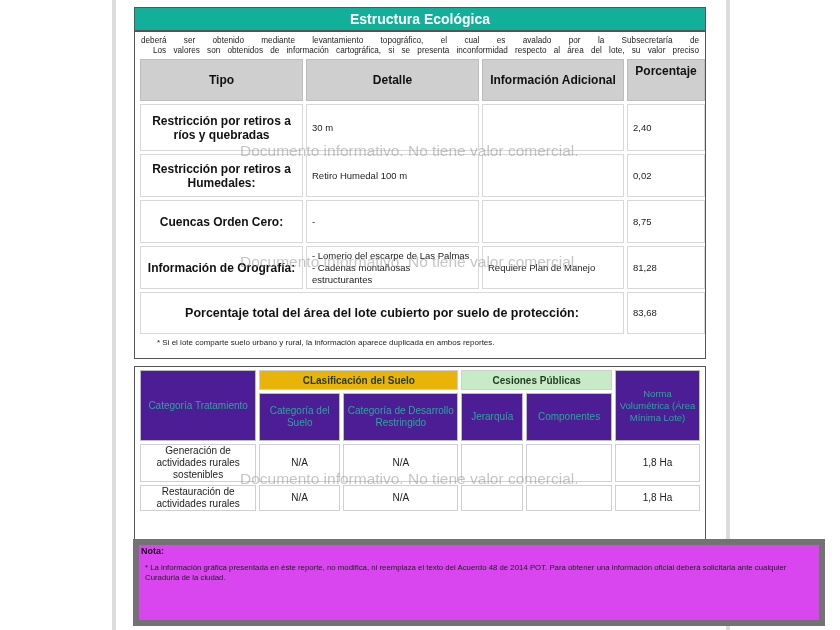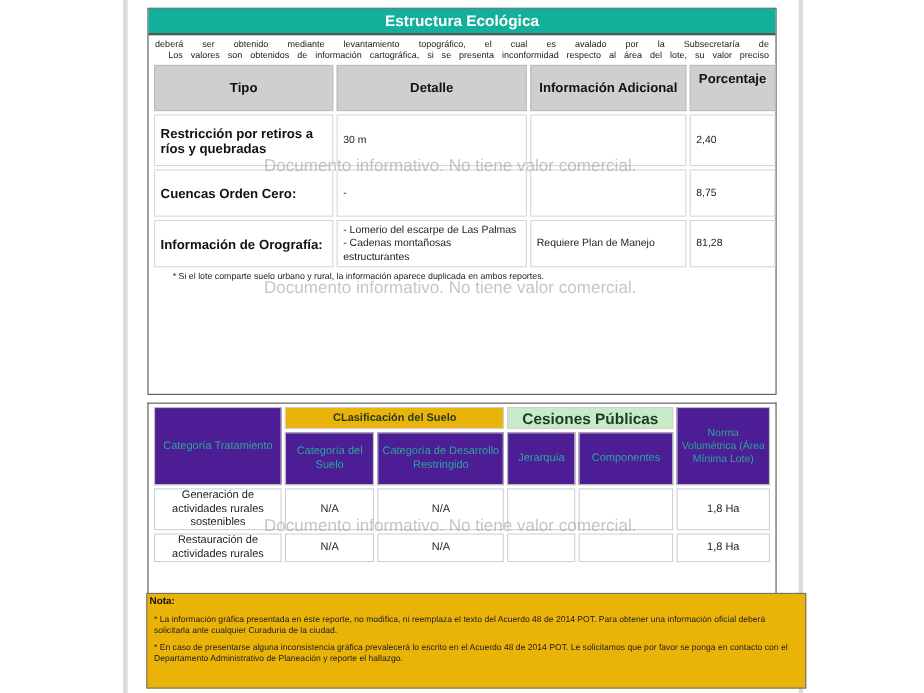--- a/index.html
+++ b/index.html
@@ -21,40 +21,40 @@
     }
     .intro {
       font-size: 8.2px; line-height: 10px; padding: 4px 6px 0 6px; text-align: justify;
       text-align-last: justify; height: 20px; overflow: hidden; color: #222;
     }
     .intro span { text-indent: 12px; display: block; }
 
     table.grid { border-collapse: separate; border-spacing: 3px; width: 566px; margin-left: 2px; table-layout: fixed; }
     table.grid td, table.grid th { border: 1px solid #d8d8d8; padding: 0 5px; box-sizing: border-box; }
     .head-cell { background: #cfcfcf; font-weight: bold; font-size: 12px; text-align: center; color: #111; border-color: #bdbdbd !important; }
-    .tipo { font-weight: bold; font-size: 12px; line-height: 14px; }
+    .tipo { font-weight: bold; font-size: 12px; line-height: 14px; text-align: center; }
     .val { font-size: 9.5px; line-height: 12px; color: #222; }
 
     .footnote { font-size: 8px; padding: 1px 6px 4px 6px; color: #222; margin-left: 16px; }
 
     .watermark {
       position: absolute; font-size: 15.5px; color: rgba(150,150,150,0.55); white-space: nowrap; pointer-events: none;
       font-family: "Liberation Sans", sans-serif;
     }
 
     table.norms { border-collapse: separate; border-spacing: 3px; width: 566px; margin-left: 2px; table-layout: fixed; }
     table.norms td, table.norms th { border: 1px solid #d0d0d0; text-align: center; padding: 0 2px; box-sizing: border-box; }
     .nh { background: #4c1d95; color: #2aa79a; font-weight: normal; font-size: 10px; line-height: 12px; border-color: #bdbdbd !important; }
     .nh-yellow { background: #eab308; color: #1f3a1f; font-weight: bold; font-size: 10px; }
-    .nh-green { background: #c7ebc6; color: #1f3a1f; font-weight: bold; font-size: 14px; }
+    .nh-green { background: #c7ebc6; color: #1f3a1f; font-weight: bold; font-size: 10px; }
     .nv { font-size: 10px; line-height: 12px; color: #222; }
 
     .nota {
-      position: absolute; left: 133px; top: 539px; width: 600px; height: 87px; border: 1px solid #737373;
-      box-sizing: border-box; background: #eab308; font-size: 7.8px; color: #222;
+      position: absolute; left: 133px; top: 539px; width: 692px; height: 87px; border: 6px solid #737373;
+      box-sizing: border-box; background: #d946ef; font-size: 7.8px; color: #222;
     }
     .nota-title { font-weight: bold; font-size: 9px; padding: 1px 2px; color: #111; }
     .nota p { margin: 6px 6px 0 6px; line-height: 10px; }
   </style>
 </head>
 <body>
 
 <div class="page-edge left"></div>
 <div class="page-edge right"></div>
 
@@ -78,30 +78,40 @@
       <th class="head-cell">Información Adicional</th>
       <th class="head-cell" style="vertical-align:top;padding-top:4px">Porcentaje</th>
     </tr>
     <tr style="height:47px">
       <td class="tipo">Restricción por retiros a ríos y quebradas</td>
       <td class="val">30 m</td>
       <td class="val"></td>
       <td class="val">2,40</td>
     </tr>
     <tr style="height:43px">
+      <td class="tipo">Restricción por retiros a Humedales:</td>
+      <td class="val">Retiro Humedal 100 m</td>
+      <td class="val"></td>
+      <td class="val">0,02</td>
+    </tr>
+    <tr style="height:43px">
       <td class="tipo">Cuencas Orden Cero:</td>
       <td class="val">-</td>
       <td class="val"></td>
       <td class="val">8,75</td>
     </tr>
     <tr style="height:43px">
       <td class="tipo">Información de Orografía:</td>
       <td class="val">- Lomerio del escarpe de Las Palmas - Cadenas montañosas estructurantes</td>
       <td class="val">Requiere Plan de Manejo</td>
       <td class="val">81,28</td>
+    </tr>
+    <tr style="height:42px">
+      <td colspan="3" class="tipo" style="font-size:12.5px">Porcentaje total del área del lote cubierto por suelo de protección:</td>
+      <td class="val">83,68</td>
     </tr>
   </tbody>
     </table>
   <div class="footnote">* Si el lote comparte suelo urbano y rural,  la información aparece duplicada en ambos reportes.</div>
 </div>
 
 <div class="section" style="top:366px; height:174px; border-bottom:none;">
   <table class="norms">
     <colgroup>
         <col style="width:115px">
@@ -140,18 +150,17 @@
       <td class="nv"></td>
       <td class="nv">1,8 Ha</td>
     </tr>
   </tbody>
     </table>
 </div>
 
 <div class="nota">
   <div class="nota-title">Nota:</div>
   <p>* La información gráfica presentada en éste reporte, no  modifica, ni reemplaza el texto del Acuerdo 48 de 2014 POT. Para obtener una información oficial deberá solicitarla ante cualquier Curaduria de la ciudad.</p>
-  <p>* En caso de presentarse alguna inconsistencia gráfica  prevalecerá lo escrito en el Acuerdo 48 de 2014 POT. Le solicitamos que por favor se ponga en contacto  con el Departamento Administrativo de Planeación y reporte el hallazgo.</p>
 </div>
 
 <div class="watermark" style="left:240px; top:142px;">Documento informativo. No tiene valor comercial.</div>
 <div class="watermark" style="left:240px; top:253px;">Documento informativo. No tiene valor comercial.</div>
 <div class="watermark" style="left:240px; top:470px;">Documento informativo. No tiene valor comercial.</div>
 
 </body></html>

